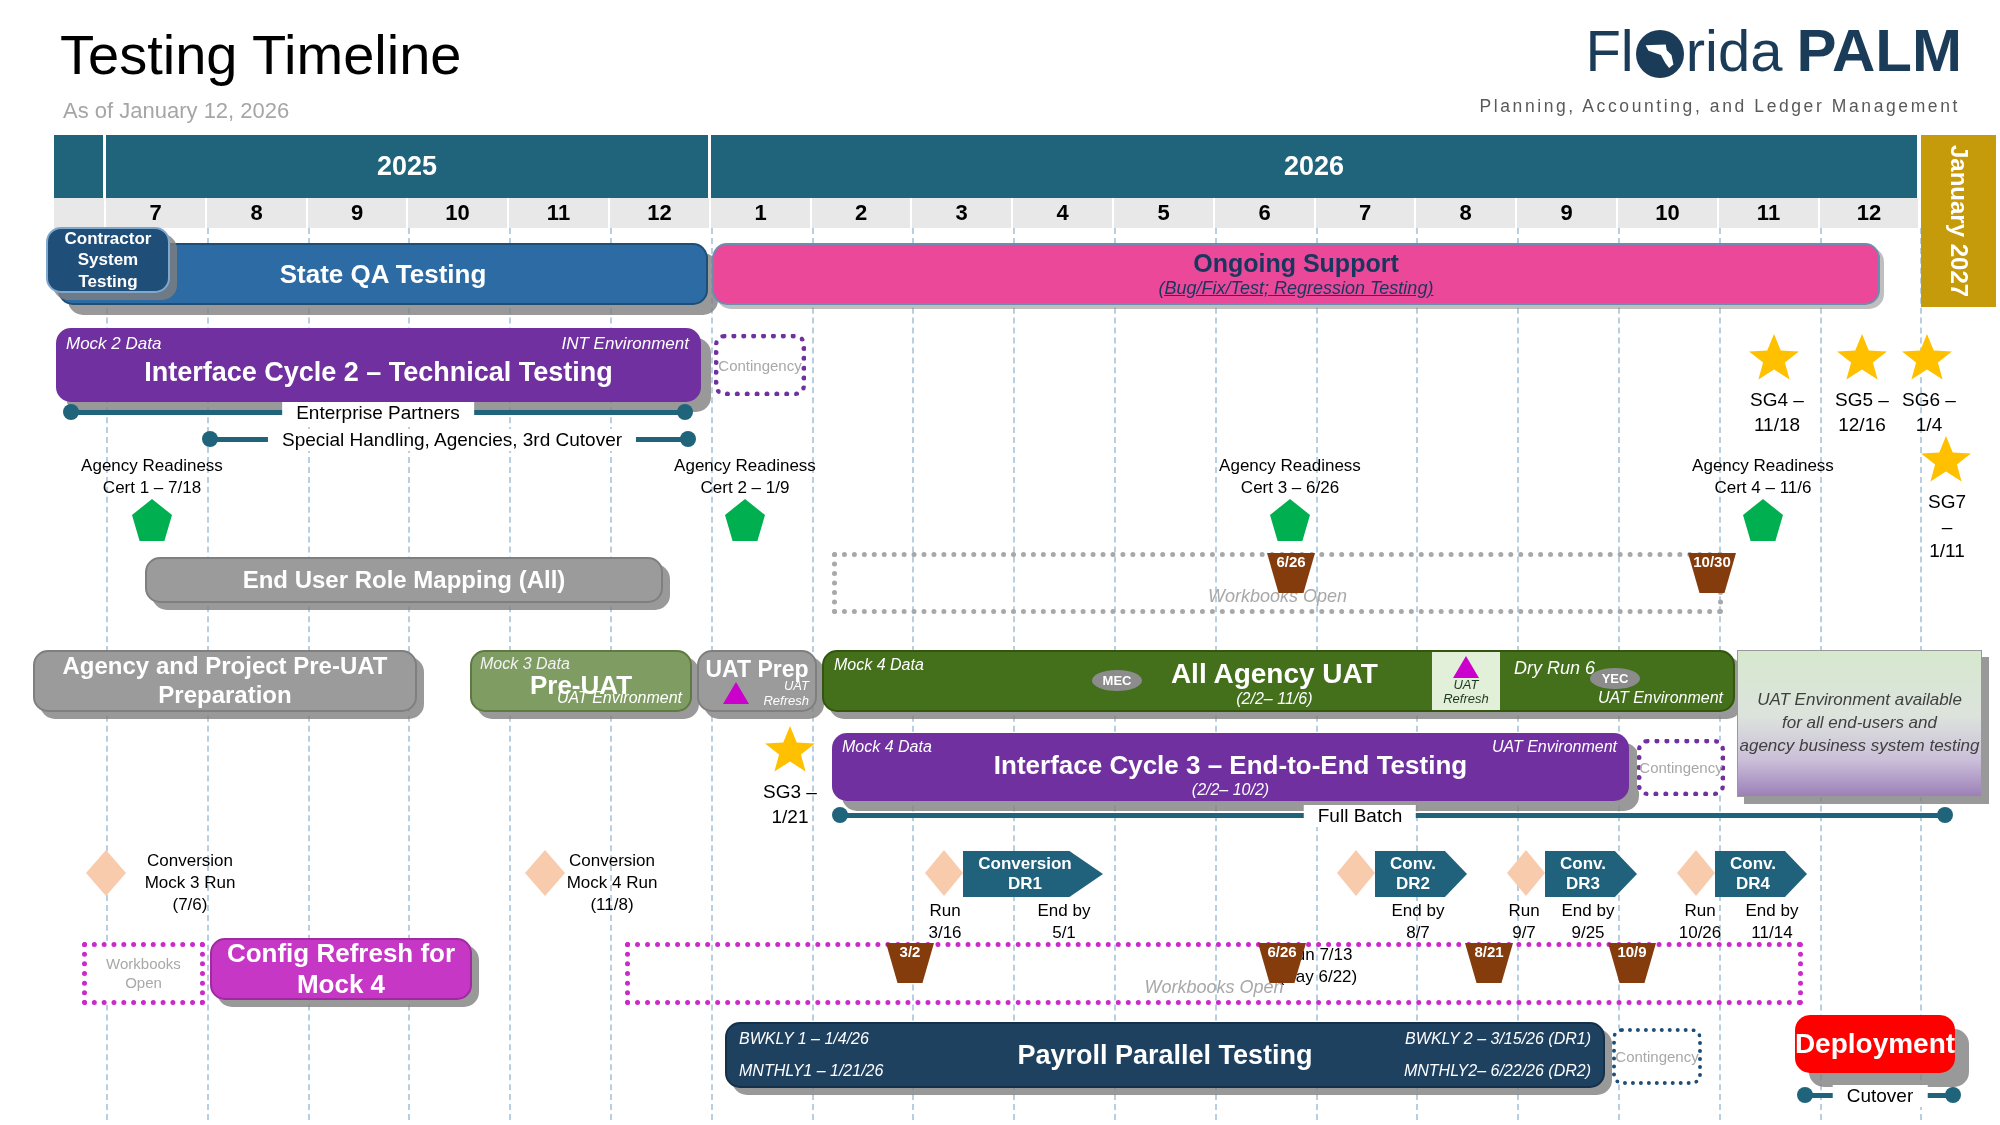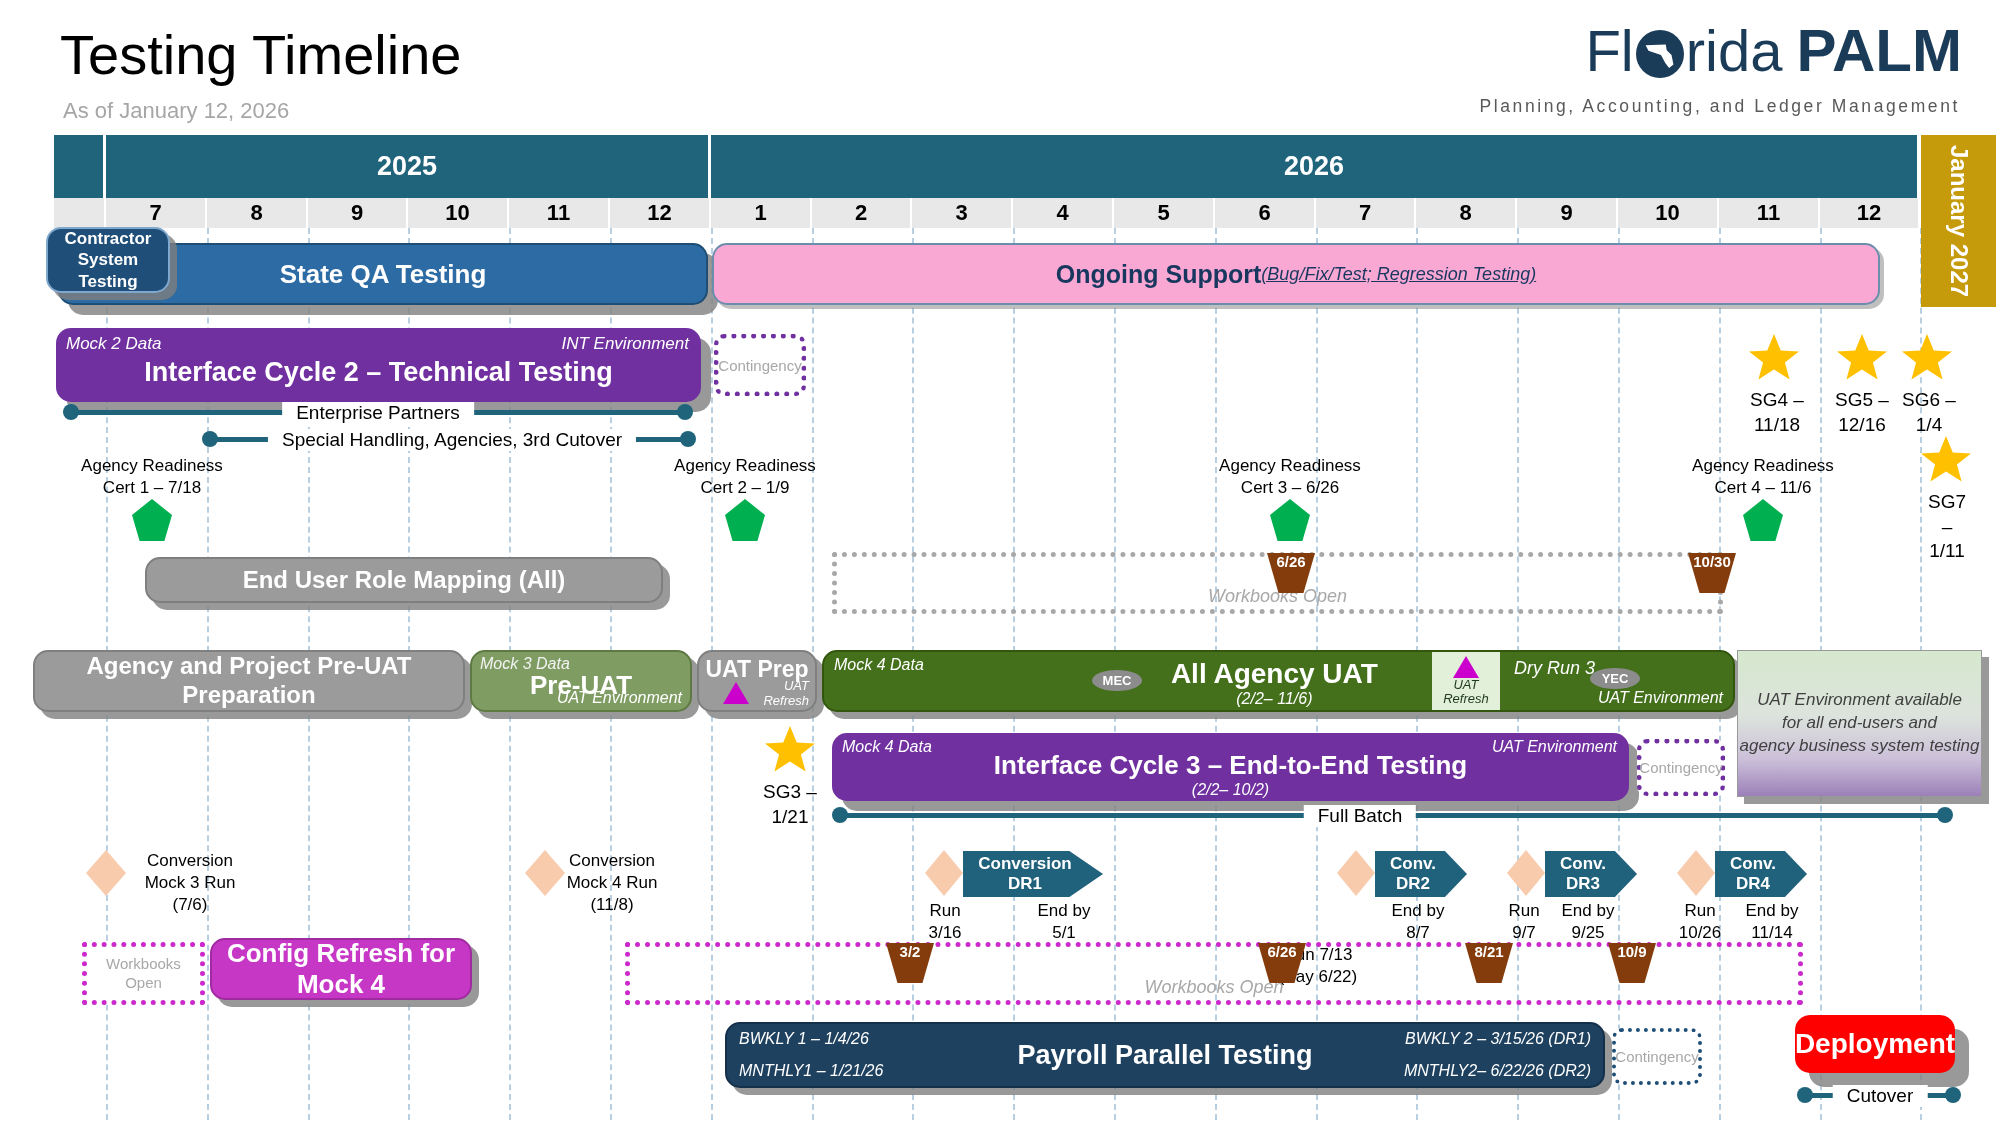--- a/index.html
+++ b/index.html
@@ -109,21 +109,21 @@
       <div class="gridline" style="left: 1618px;"></div>
       <div class="gridline" style="left: 1719px;"></div>
       <div class="gridline" style="left: 1820px;"></div>
       <div class="gridline" style="left: 1920px;"></div>
     </div>
 
   <div class="bar shadow" style="left:58px;top:243px;width:650px;height:62px;background:#2C6BA3;border:2px solid #1E4E75;font-size:26px;">State QA Testing</div>
   <div class="bar shadow-sm pre" style="left:46px;top:227px;width:124px;height:66px;background:#1F4E79;border:2px solid #7FA8CF;font-size:17px;line-height:1.25;z-index:4;">Contractor
 System
 Testing</div>
-  <div class="bar" style="left:712px;top:243px;width:1168px;height:62px;background:#f9a8d4;border:2px solid #6C8EAD;flex-direction:row;color:#17375E;box-shadow:4px 4px 0 rgba(128,128,128,0.5);">
+  <div class="bar" style="left:712px;top:243px;width:1168px;height:62px;background:#ec4899;border:2px solid #6C8EAD;flex-direction:column;color:#17375E;box-shadow:4px 4px 0 rgba(128,128,128,0.5);">
     <span style="font-size:25px;">Ongoing Support</span>
     <span class="ital" style="font-size:18px;font-weight:normal;text-decoration:underline;">(Bug/Fix/Test; Regression Testing)</span>
   </div>
 
   <div class="bar shadow" style="left:56px;top:328px;width:645px;height:74px;background:#7030A0;font-size:27px;">
     <span class="corner" style="left:10px;top:6px;">Mock 2 Data</span>
     <span class="corner" style="right:12px;top:6px;">INT Environment</span>
     <span style="margin-top:14px;">Interface Cycle 2 – Technical Testing</span>
   </div>
   <div class="dotted-box" style="left:714px;top:334px;width:92px;height:62px;border:5px dotted #7030A0;">Contingency</div>
@@ -159,21 +159,21 @@
   <div class="mlabel" style="left:1947px;top:490px;font-size:19px;">SG7 –
 1/11</div>
 
   <div class="bar shadow-sm" style="left:145px;top:557px;width:518px;height:46px;background:#9B9B9B;border:2px solid #7F7F7F;font-size:24px;">End User Role Mapping (All)</div>
   <div class="dotted-box" style="left:832px;top:552px;width:891px;height:62px;border:5px dotted #A8A8A8;border-radius:2px;background:transparent;">
     <span class="ital" style="color:#A8A8A8;font-size:18px;margin-top:26px;">Workbooks Open</span>
   </div>
   <div class="trap" style="left:1267px;top:553px;width:48px;height:40px;">6/26</div>
   <div class="trap" style="left:1688px;top:553px;width:48px;height:40px;">10/30</div>
 
-  <div class="bar shadow-sm pre" style="left:33px;top:650px;width:432px;height:62px;background:#9B9B9B;border:2px solid #7F7F7F;font-size:24px;line-height:1.2;">Agency and Project Pre-UAT
+  <div class="bar shadow-sm pre" style="left:33px;top:650px;width:384px;height:62px;background:#9B9B9B;border:2px solid #7F7F7F;font-size:24px;line-height:1.2;">Agency and Project Pre-UAT
 Preparation</div>
   <div class="bar shadow-sm" style="left:470px;top:650px;width:222px;height:62px;background:#7F9D63;border:2px solid #5E7A42;font-size:26px;">
     <span class="corner" style="left:8px;top:3px;font-size:16px;color:#F2F2F2;">Mock 3 Data</span>
     <span style="margin-top:8px;">Pre-UAT</span>
     <span class="corner" style="right:8px;bottom:3px;font-size:16px;">UAT Environment</span>
   </div>
   <div class="bar shadow-sm" style="left:697px;top:650px;width:120px;height:62px;background:#9B9B9B;border:2px solid #7F7F7F;font-size:23px;align-items:flex-start;">
     <span style="margin-top:4px;">UAT Prep</span>
     <span class="tri" style="left:24px;bottom:6px;width:26px;height:22px;"></span>
     <span class="corner pre" style="right:6px;bottom:2px;font-size:13px;line-height:1.1;text-align:right;">UAT
@@ -184,21 +184,21 @@
     <span class="oval" style="left:268px;top:18px;width:50px;height:21px;">MEC</span>
     <div style="position:absolute;left:50%;top:6px;transform:translateX(-52%);display:flex;flex-direction:column;align-items:center;">
       <span style="font-size:28px;">All Agency UAT</span>
       <span class="ital" style="font-size:16px;font-weight:normal;">(2/2– 11/6)</span>
     </div>
     <div style="position:absolute;left:608px;top:0;width:68px;height:58px;background:#E2F0D9;display:flex;flex-direction:column;align-items:center;">
       <span class="tri" style="position:static;width:26px;height:22px;margin-top:4px;"></span>
       <span class="ital pre" style="font-size:13px;color:#1F3822;font-weight:normal;line-height:1.1;">UAT
 Refresh</span>
     </div>
-    <span class="corner" style="left:690px;top:6px;font-size:18px;">Dry Run 3</span>
+    <span class="corner" style="left:690px;top:6px;font-size:18px;">Dry Run 6</span>
     <span class="oval" style="left:766px;top:16px;width:50px;height:21px;">YEC</span>
     <span class="corner" style="right:10px;bottom:3px;font-size:16px;">UAT Environment</span>
   </div>
   <div class="abs pre ital shadow-sm" style="left:1737px;top:650px;width:243px;height:145px;border:1px solid #999;z-index:3;
        background:linear-gradient(180deg,#D6E8CE 0%,#DCE3DC 45%,#CBBFD9 75%,#9C80B8 100%);
        display:flex;align-items:center;justify-content:center;text-align:center;font-size:17px;color:#404040;line-height:1.35;">UAT Environment available
 for all end-users and
 agency business system testing</div>
 
   <div class="star" style="left:764px;top:726px;width:52px;height:50px;"></div>

